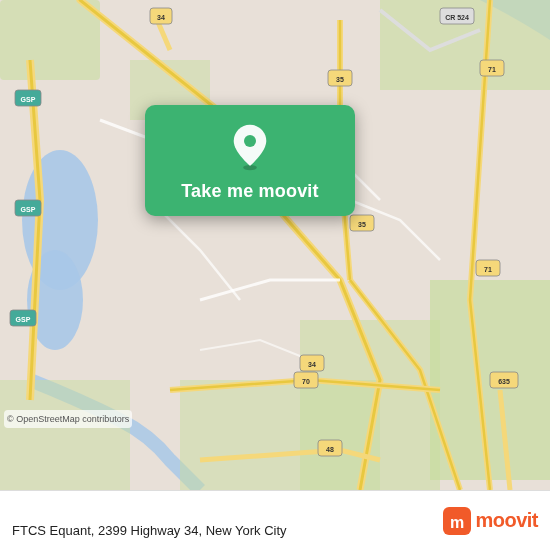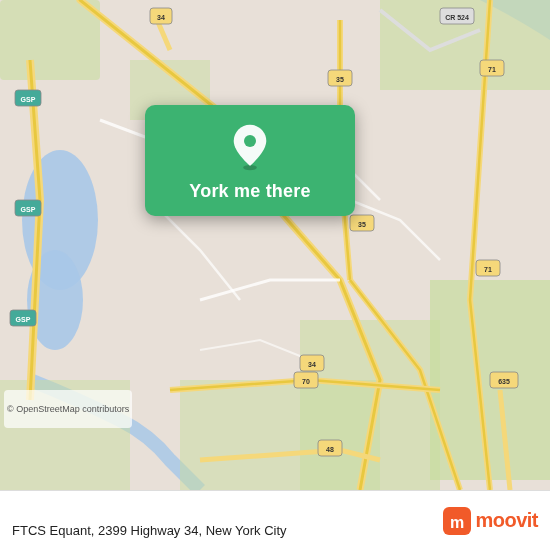--- a/index.html
+++ b/index.html
@@ -99,21 +99,21 @@
     }
 
     
     #attribution {
       position: absolute;
       bottom: 62px;
       left: 4px;
       font-size: 9px;
       color: #555;
       background: rgba(255,255,255,0.7);
-      padding: 14px 3px;
+      padding: 4px 3px;
       border-radius: 4px;
     }
   </style>
 </head>
 <body>
 
 <div id="map-container">
   <svg id="map-svg" viewBox="0 0 550 490" xmlns="http://www.w3.org/2000/svg">
 
     <rect width="550" height="490" fill="#e8e0d8"></rect>
@@ -210,21 +210,21 @@
 
     <circle cx="250" cy="160" r="8" fill="#3cb371" stroke="#fff" stroke-width="2" opacity="0.5"></circle>
   </svg>
 
   <div id="popup-card">
     <svg class="pin-icon" viewBox="0 0 48 56" xmlns="http://www.w3.org/2000/svg">
       <ellipse cx="24" cy="52" rx="8" ry="3" fill="rgba(0,0,0,0.2)"></ellipse>
       <path d="M24 2 C13.5 2 5 10.5 5 21 C5 34 24 50 24 50 C24 50 43 34 43 21 C43 10.5 34.5 2 24 2 Z" fill="#ffffff" opacity="0.95"></path>
       <circle cx="24" cy="21" r="7" fill="#3cb371"></circle>
     </svg>
-    <span class="take-me-there">York me there</span>
+    <span class="take-me-there">Take me moovit</span>
   </div>
 
   <div id="attribution">
     <span>© OpenStreetMap contributors</span>
   </div>
 </div>
 
 <div id="bottom-bar">
   <span class="location-text">FTCS Equant, 2399 Highway 34, New York City</span>
   <div class="moovit-logo">

